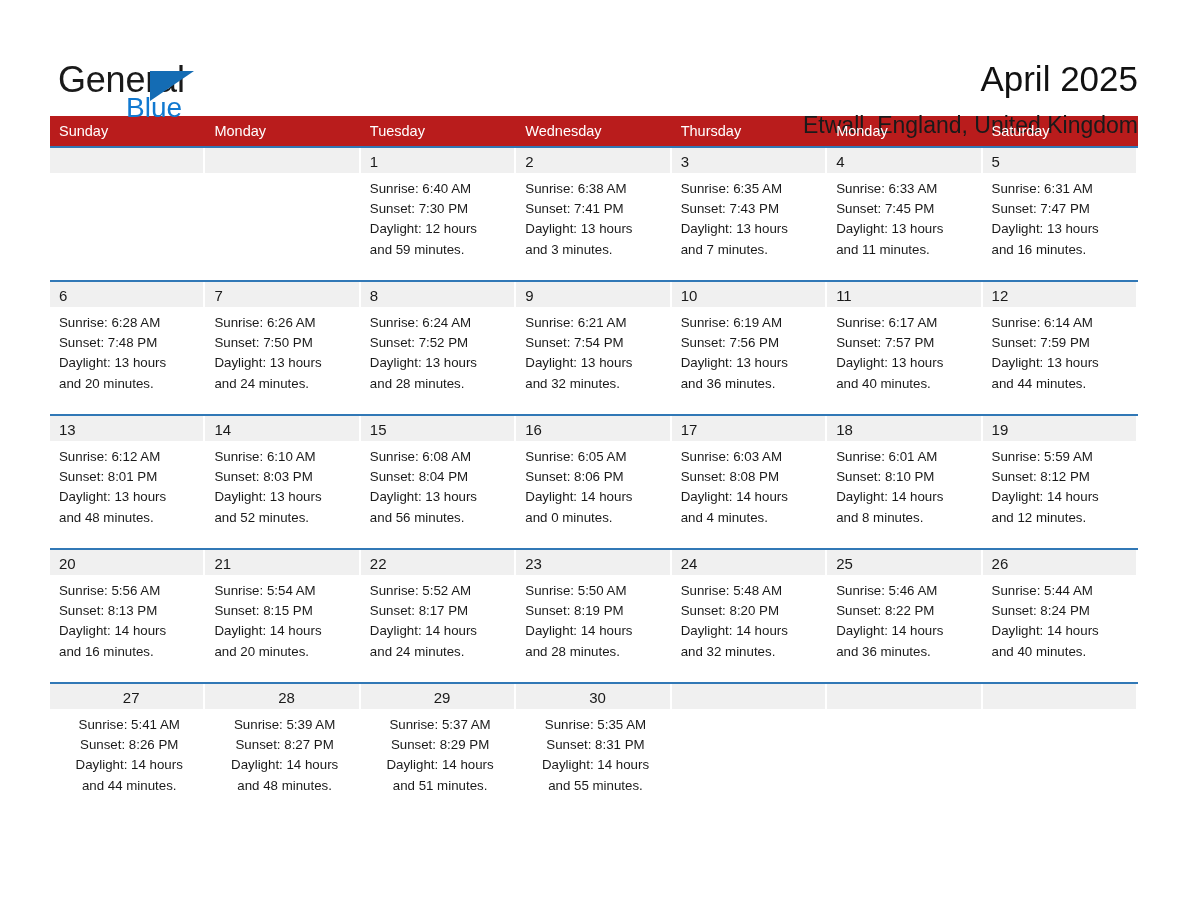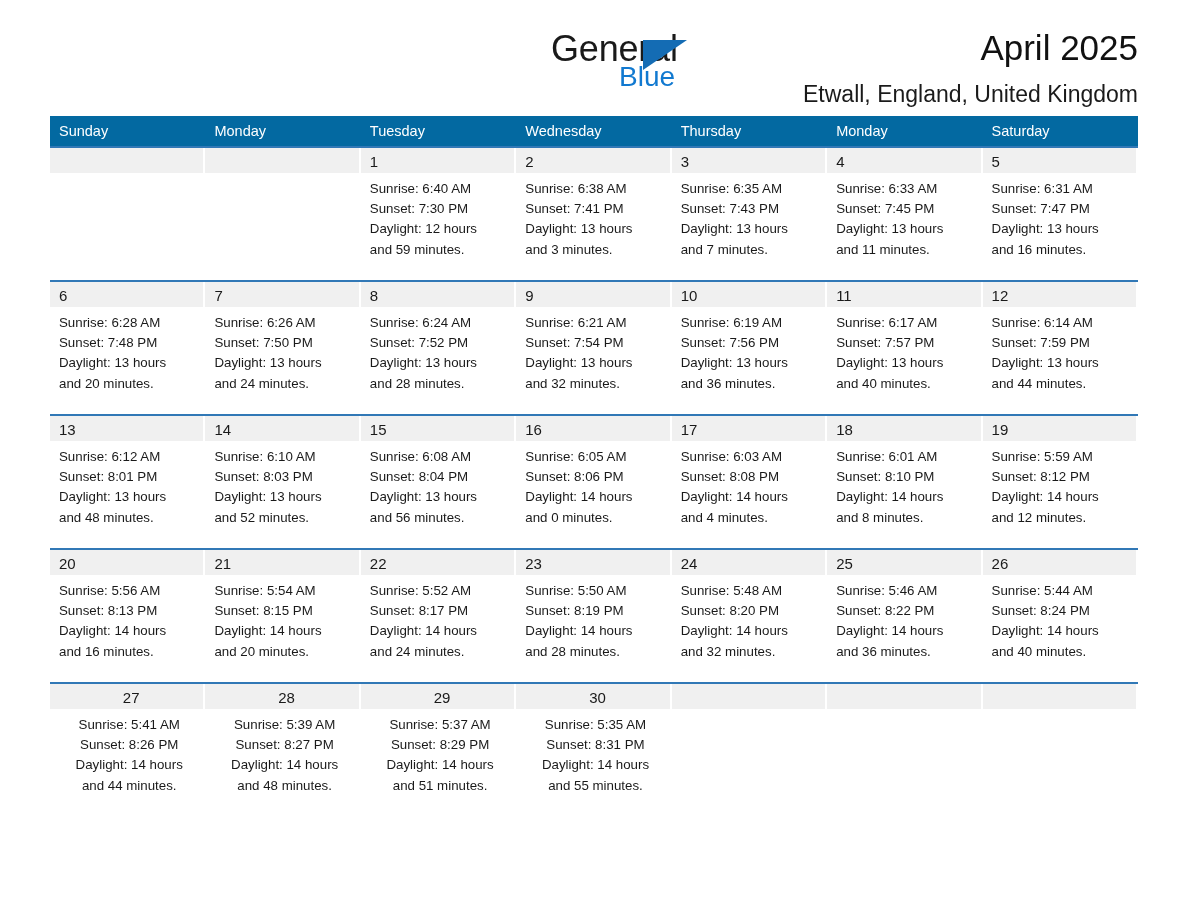--- a/index.html
+++ b/index.html
@@ -19,22 +19,22 @@
     position: relative;
     width: 1188px;
     height: 918px;
     padding: 0 50px;
   }
 
   
   .top {
     display: flex;
     align-items: flex-start;
-    justify-content: flex-end;
-    padding-top: 28px;
+    justify-content: space-between;
+    padding-top: 59px;
     height: 110px;
   }
   .logo {
     position: relative;
     width: 260px;
     height: 72px;
     user-select: none;
   }
   .logo-general {
     position: absolute;
@@ -82,21 +82,21 @@
   }
 
   
   .calendar {
     margin-top: 6px;
     width: 1088px;
   }
   .weekdays {
     display: grid;
     grid-template-columns: repeat(7, 1fr);
-    background: #0369a1;
+    background: #b91c1c;
     height: 30px;
   }
   .weekday {
     color: #ffffff;
     font-size: 14.5px;
     line-height: 30px;
     padding-left: 9px;
     white-space: nowrap;
   }
   .week {

